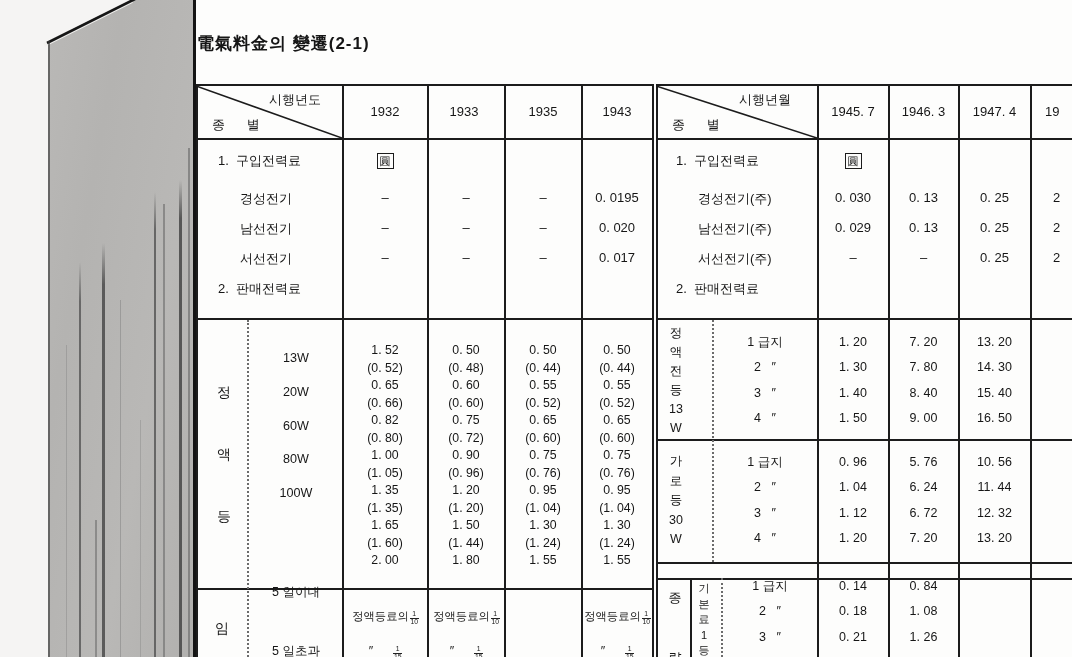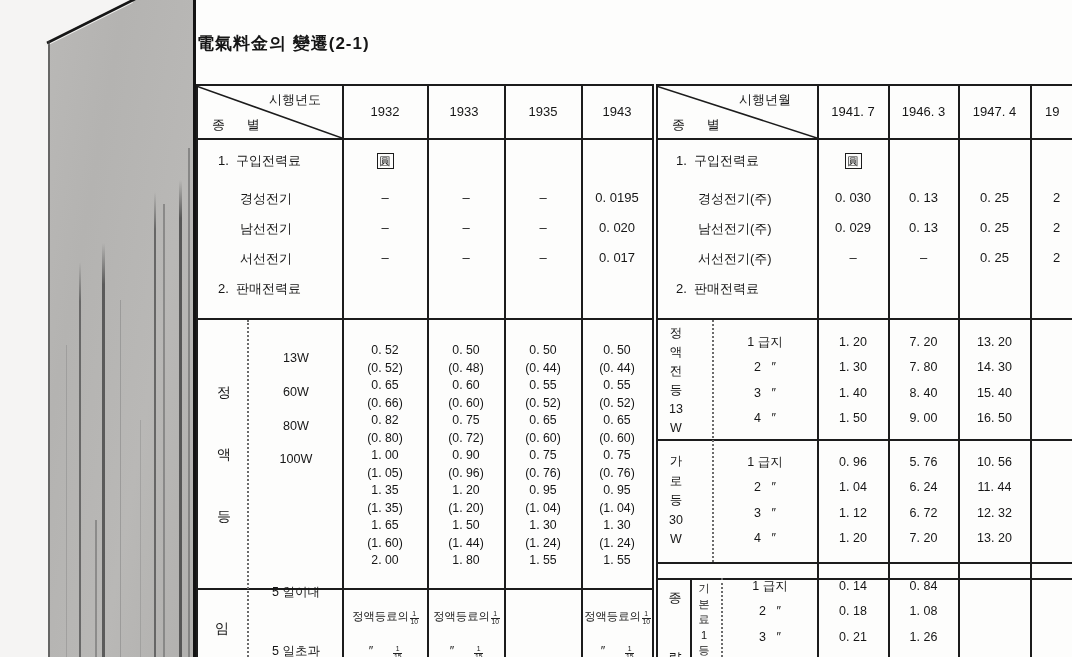--- a/index.html
+++ b/index.html
@@ -128,22 +128,22 @@
   <div class="txt val c" style="left:505px;top:220px;width:76px;">–</div>
   <div class="txt val c" style="left:582px;top:220px;width:70px;">0. 020</div>
   <div class="txt lbl" style="left:240px;top:250px;">서선전기</div>
   <div class="txt val c" style="left:343px;top:250px;width:84px;">–</div>
   <div class="txt val c" style="left:428px;top:250px;width:76px;">–</div>
   <div class="txt val c" style="left:505px;top:250px;width:76px;">–</div>
   <div class="txt val c" style="left:582px;top:250px;width:70px;">0. 017</div>
   <div class="txt lbl" style="left:218px;top:280px;">2.  판매전력료</div>
 
   <div class="txt list vlabL" style="left:212px;top:384px;width:24px;"><div>정</div><div>액</div><div>등</div></div>
-  <div class="txt list watt7" style="left:250px;top:342px;width:92px;"><div>13W</div><div>60W</div><div>80W</div><div>100W</div></div>
-  <div class="txt list lines13" style="left:343px;top:342px;width:84px;"><div>0. 52</div><div>(0. 52)</div><div>0. 65</div><div>(0. 66)</div><div>0. 82</div><div>(0. 80)</div><div>1. 00</div><div>(1. 05)</div><div>1. 35</div><div>(1. 35)</div><div>1. 65</div><div>(1. 60)</div><div>2. 00</div></div>
+  <div class="txt list watt7" style="left:250px;top:342px;width:92px;"><div>13W</div><div>20W</div><div>60W</div><div>80W</div><div>100W</div></div>
+  <div class="txt list lines13" style="left:343px;top:342px;width:84px;"><div>1. 52</div><div>(0. 52)</div><div>0. 65</div><div>(0. 66)</div><div>0. 82</div><div>(0. 80)</div><div>1. 00</div><div>(1. 05)</div><div>1. 35</div><div>(1. 35)</div><div>1. 65</div><div>(1. 60)</div><div>2. 00</div></div>
   <div class="txt list lines13" style="left:428px;top:342px;width:76px;"><div>0. 50</div><div>(0. 48)</div><div>0. 60</div><div>(0. 60)</div><div>0. 75</div><div>(0. 72)</div><div>0. 90</div><div>(0. 96)</div><div>1. 20</div><div>(1. 20)</div><div>1. 50</div><div>(1. 44)</div><div>1. 80</div></div>
   <div class="txt list lines13" style="left:505px;top:342px;width:76px;"><div>0. 50</div><div>(0. 44)</div><div>0. 55</div><div>(0. 52)</div><div>0. 65</div><div>(0. 60)</div><div>0. 75</div><div>(0. 76)</div><div>0. 95</div><div>(1. 04)</div><div>1. 30</div><div>(1. 24)</div><div>1. 55</div></div>
   <div class="txt list lines13" style="left:582px;top:342px;width:70px;"><div>0. 50</div><div>(0. 44)</div><div>0. 55</div><div>(0. 52)</div><div>0. 65</div><div>(0. 60)</div><div>0. 75</div><div>(0. 76)</div><div>0. 95</div><div>(1. 04)</div><div>1. 30</div><div>(1. 24)</div><div>1. 55</div></div>
 
   <div class="txt" style="left:215px;top:620px;font-size:14px;">임</div>
   <div class="txt c" style="left:250px;top:584px;width:92px;font-size:12.5px;">5 일이내</div>
   <div class="txt c" style="left:250px;top:643px;width:92px;font-size:12.5px;">5 일초과</div>
   <div class="feecell" style="left:344px;top:606px;width:83px;height:20px;">
     <span>정액등료의</span>
       <span class="frac">
@@ -188,21 +188,21 @@
     <span>″</span>
       <span class="frac">
         <span>1</span>
         <span class="bar"></span>
         <span>15</span>
       </span>
   </div>
 
   <div class="txt hdr c" style="left:722px;top:91px;width:86px;">시행년월</div>
   <div class="txt hdr" style="left:672px;top:116px;">종      별</div>
-  <div class="txt hdr c" style="left:818px;top:104px;width:70px;">1941. 7</div>
+  <div class="txt hdr c" style="left:818px;top:104px;width:70px;">1945. 7</div>
   <div class="txt hdr c" style="left:889px;top:104px;width:69px;">1946. 3</div>
   <div class="txt hdr c" style="left:959px;top:104px;width:71px;">1947. 4</div>
   <div class="txt hdr" style="left:1045px;top:104px;">19</div>
 
   <div class="txt lbl" style="left:676px;top:152px;">1.  구입전력료</div>
   <div class="txt c" style="left:818px;top:151px;width:70px;"><span class="unit">圓</span></div>
   <div class="txt lbl" style="left:698px;top:190px;">경성전기(주)</div>
   <div class="txt val c" style="left:818px;top:190px;width:70px;">0. 030</div>
   <div class="txt val c" style="left:889px;top:190px;width:69px;">0. 13</div>
   <div class="txt val c" style="left:959px;top:190px;width:71px;">0. 25</div>

